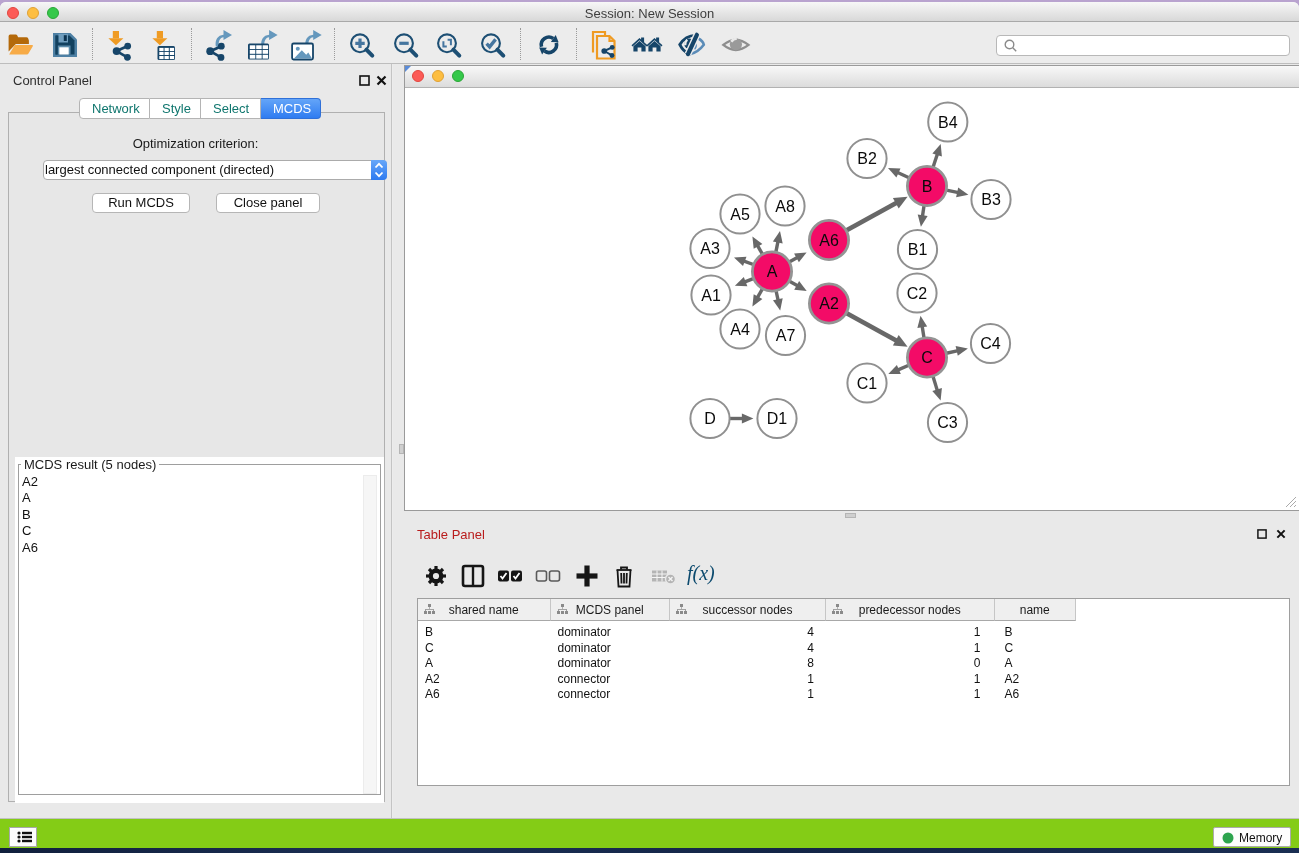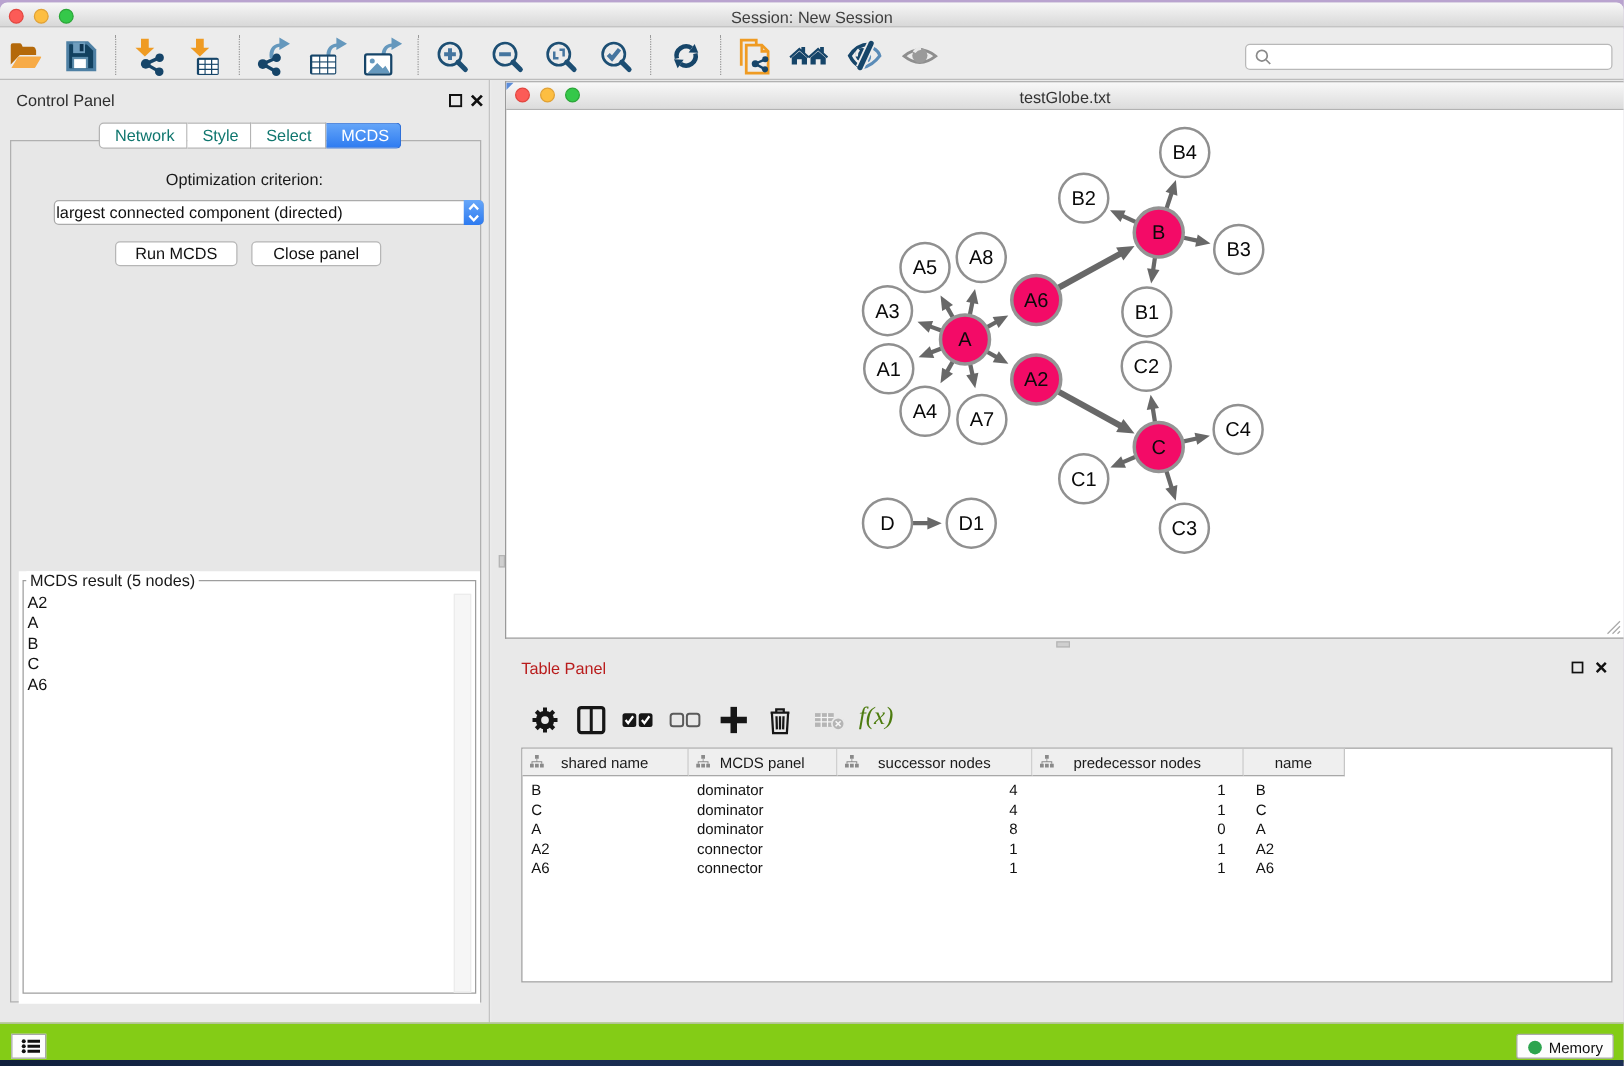--- a/index.html
+++ b/index.html
@@ -239,40 +239,39 @@
     <div id="optlabel">Optimization criterion:</div>
     <div id="combo">largest connected component (directed)
       <div id="combostep">
         <svg width="16" height="20" viewBox="0 0 16 20">
             <path d="M4.5 7.5 L8 3.8 L11.5 7.5" fill="none" stroke="#fff" stroke-width="1.8"></path>
             <path d="M4.5 12.5 L8 16.2 L11.5 12.5" fill="none" stroke="#fff" stroke-width="1.8"></path>
           </svg>
       </div>
     </div>
     <div class="btn" style="left:92px;width:98px;">Run MCDS</div>
-    <div class="btn" style="left:201px;width:104px;">Close panel</div>
+    <div class="btn" style="left:216px;width:104px;">Close panel</div>
     <div id="wpanel">
       <div style="position:absolute;left:3px;top:7px;width:363px;height:331px;border:1px solid #9e9e9e;"></div>
       <div style="position:absolute;left:6px;top:0px;background:#fff;padding:0 3px;font-size:13px;color:#1a1a1a;">MCDS result (5 nodes)</div>
       <div style="position:absolute;left:7px;top:17px;font-size:13px;color:#111;line-height:16.4px;">A2<br>A<br>B<br>C<br>A6</div>
       <div style="position:absolute;left:348px;top:18px;width:14px;height:319px;background:#f6f6f6;border:1px solid #ececec;"></div>
     </div>
   </div>
   <div id="desk"></div>
   <div style="position:absolute;left:399px;top:442px;width:5px;height:10px;background:#cfcfcf;border:1px solid #b5b5b5;"></div>
   <div style="position:absolute;left:845px;top:511px;width:11px;height:5px;background:#cfcfcf;border:1px solid #b5b5b5;"></div>
   <svg style="position:absolute;left:404px;top:63px" width="7" height="7">
       <path d="M0 0 L7 0 L0 7 Z" fill="#4a7dc9"></path>
     </svg>
   <div id="netwin">
     <div id="nettitle">
       <div class="tl" style="left:7px;top:4px;background:#fc5b57;border:1px solid #e2463f;"></div>
       <div class="tl" style="left:27px;top:4px;background:#fdbe41;border:1px solid #e0a135;"></div>
       <div class="tl" style="left:47px;top:4px;background:#35c84a;border:1px solid #2aa637;"></div>
-      <div id="nettext">testGlobe.txt</div>
     </div>
     <svg style="position:absolute;left:0;top:0" width="6" height="6">
         <path d="M0 0 L6 0 L0 6 Z" fill="#5b8cd9"></path>
       </svg>
     <svg style="position:absolute;right:2px;bottom:2px" width="12" height="12" viewBox="0 0 12 12">
         <path d="M11 1 L1 11 M11 5 L5 11 M11 9 L9 11" stroke="#aaa" stroke-width="1"></path>
       </svg>
   </div>
   <svg style="position:absolute;left:404px;top:86px" width="895" height="422" viewBox="404 86 895 422">
 <line x1="763.0" y1="253.2" x2="757.3" y2="243.1" stroke="#686868" stroke-width="3.4"></line>
@@ -420,21 +419,21 @@
 <g stroke="#fff" stroke-width="1">
             <line x1="1" y1="11" x2="16" y2="11"></line>
             <line x1="1" y1="14.5" x2="16" y2="14.5"></line>
             <line x1="6" y1="7.5" x2="6" y2="18.5"></line>
             <line x1="11" y1="7.5" x2="11" y2="18.5"></line>
           </g>
 <circle cx="19.5" cy="16" r="5" fill="#8a8a8a" stroke="#e9e9e9" stroke-width="1.4"></circle>
 <path d="M17.5 14 L21.5 18 M21.5 14 L17.5 18" stroke="#fff" stroke-width="1.4"></path>
         </g>
       </svg>
-<div style="position:absolute;left:294px;top:44px;font-family:'Liberation Serif',serif;font-style:italic;font-size:20px;color:#4d7c0f;">f(x)</div>
+<div style="position:absolute;left:294px;top:44px;font-family:'Liberation Serif',serif;font-style:italic;font-size:20px;color:#0c4a6e;">f(x)</div>
   </div>
   <div id="tablebox">
     <div class="th" style="left:0px;width:132.5px;">shared name</div>
 <svg width="13" height="13" viewBox="0 0 13 13" style="position:absolute;top:4px;left:5px;z-index:3">
         <g fill="#8a8a8a">
           <rect x="5" y="1" width="3" height="3"></rect>
           <rect x="1" y="8" width="3" height="3"></rect>
           <rect x="5" y="8" width="3" height="3"></rect>
           <rect x="9" y="8" width="3" height="3"></rect>
           <path d="M6.2 4 h0.6 v2 h-0.6 z M2.2 6 h8.6 v0.8 h-8.6 z M2.2 6 h0.8 v2 h-0.8 z M10 6 h0.8 v2 h-0.8 z"></path>

